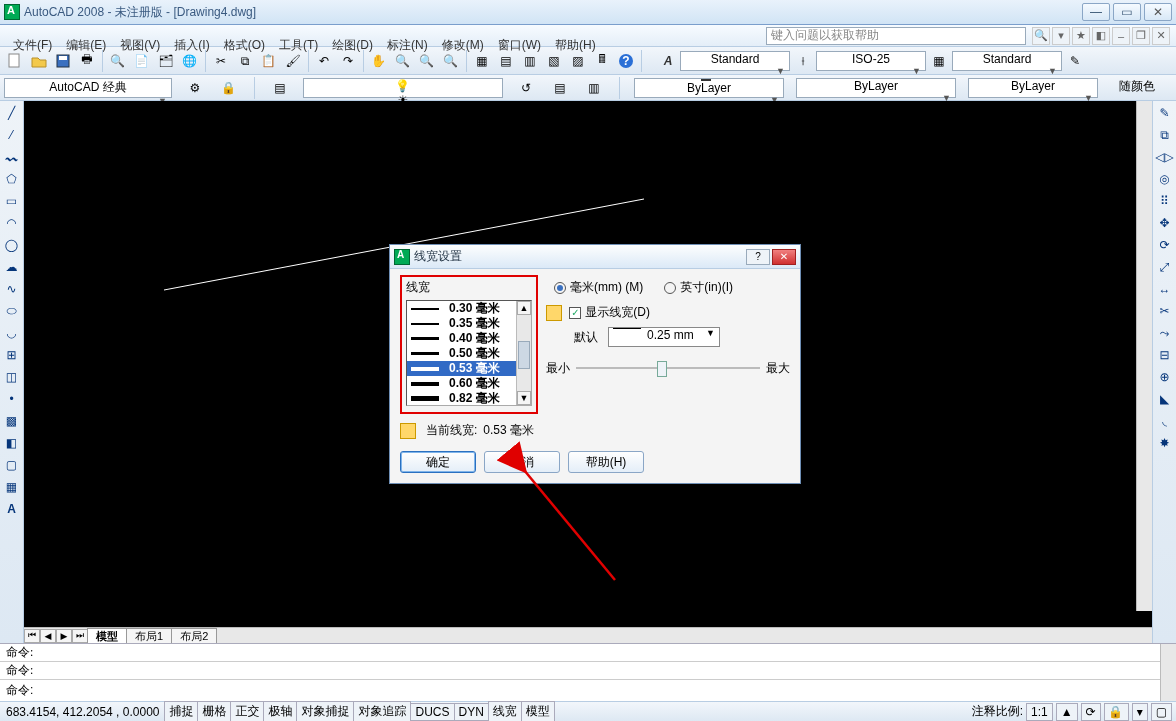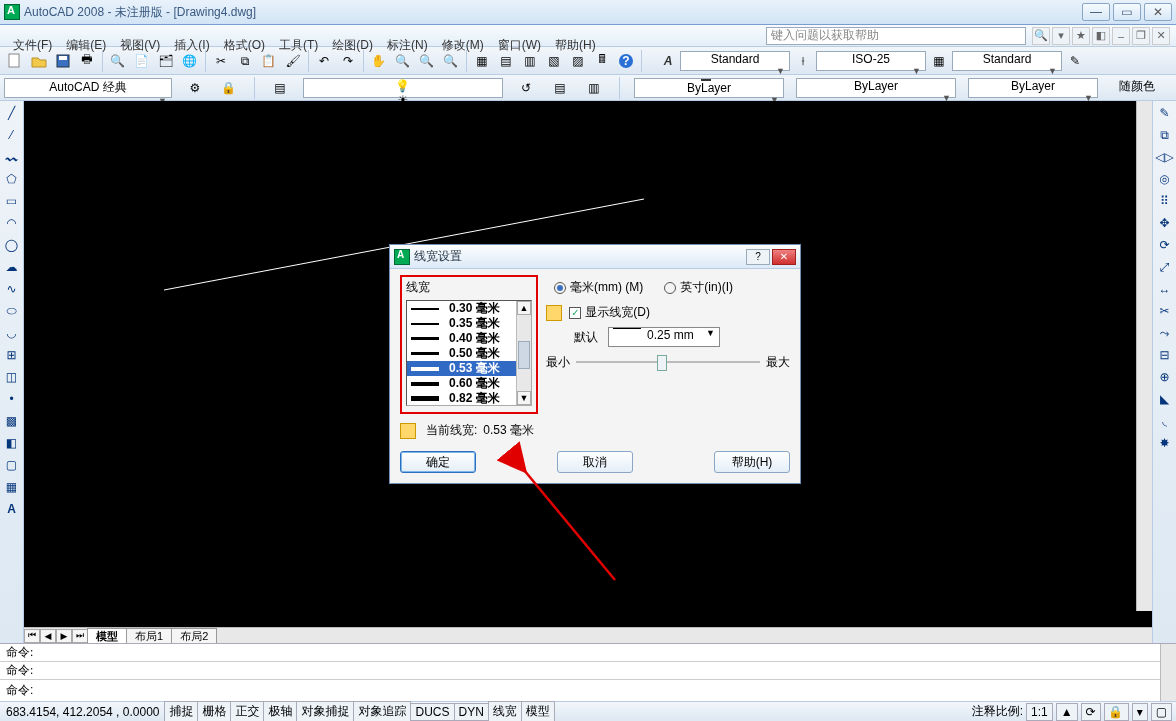--- a/index.html
+++ b/index.html
@@ -86,23 +86,23 @@
 .chk{width:12px;height:12px;border:1px solid #555;background:#fff;display:inline-flex;align-items:center;justify-content:center;margin-right:4px;vertical-align:middle;}
 .chk.checked::after{content:"✓";font-size:10px;color:#2a6;}
 .icoTiny{width:16px;height:16px;background:#ffd76a;border:1px solid #c90;display:inline-block;margin-right:4px;vertical-align:middle;}
 .defrow{display:flex;align-items:center;gap:10px;margin:6px 0 6px 28px;}
 .defcombo{border:1px solid #888;background:#fff;width:112px;height:20px;display:flex;align-items:flex-start;padding:0 4px;font-size:11px;}
 .defcombo .lw{display:inline-block;width:28px;height:1px;background:#000;margin-right:6px;}
 .defcombo .arrow{margin-left:auto;font-size:9px;}
 .slider{position:relative;height:18px;flex:1;margin:0 6px;}
 .slider .track{position:absolute;left:0;right:0;top:8px;height:2px;background:#bbb;}
 .slider .thumb{position:absolute;top:2px;left:44%;width:10px;height:16px;background:#eef3f8;border:1px solid #7a9;}
-.sliderrow{display:flex;align-items:flex-end;margin-top:6px;}
+.sliderrow{display:flex;align-items:flex-end;margin-top:12px;}
 .curline{margin-top:8px;display:flex;align-items:center;gap:6px;}
-.dlg-btns{display:flex;justify-content:space-between;gap:16px;margin-top:12px;}
+.dlg-btns{display:flex;justify-content:flex-start;gap:8px;margin-top:12px;}
 .btn{width:76px;height:22px;border:1px solid #8aa6c6;background:linear-gradient(#fefefe,#e4eef8);border-radius:3px;display:flex;align-items:center;justify-content:center;}
 .btn.primary{border:1px solid #2a70c0;box-shadow:0 0 0 1px #7fb4ea inset;}
 
 
 .redarrow{position:absolute;pointer-events:none;}
 </style>
 </head>
 <body>
 
 <div class="titlebar">

